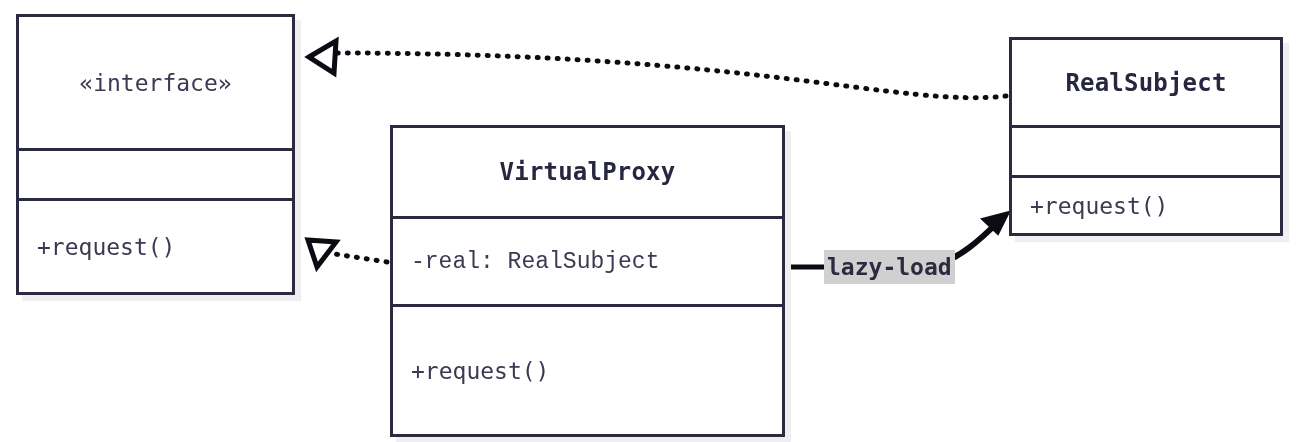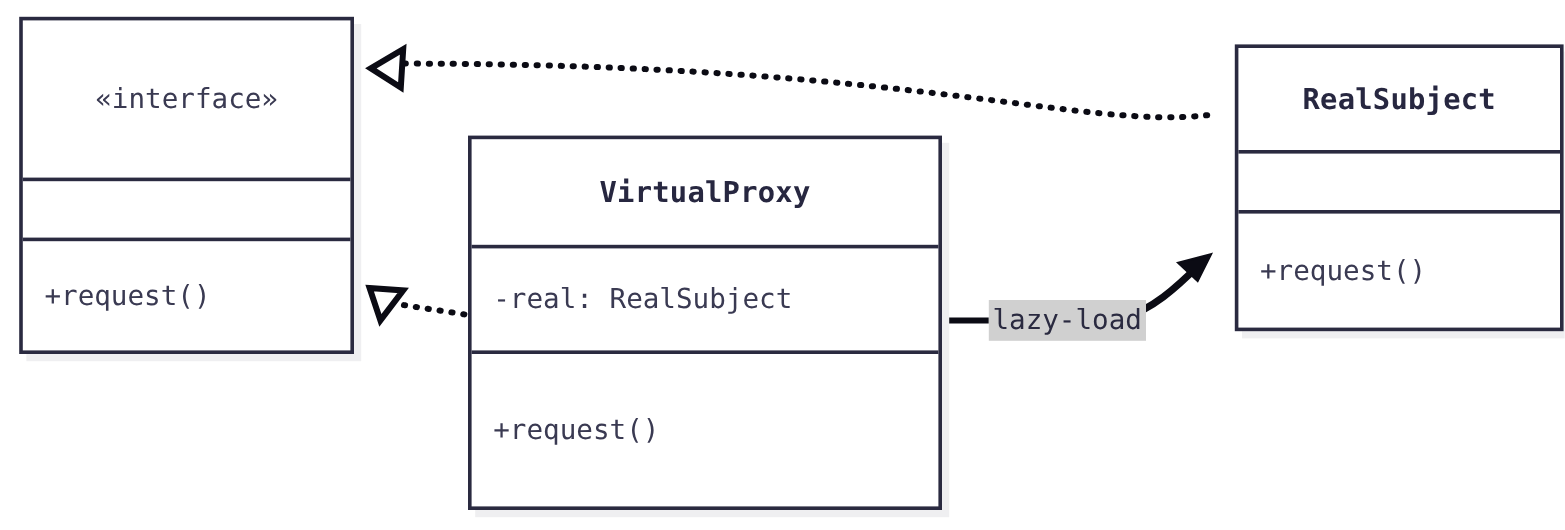--- a/index.html
+++ b/index.html
@@ -61,29 +61,29 @@
   }
   .member {
     color: #3A3A52;
     font-size: 23px;
     line-height: 34px;
     white-space: nowrap;
   }
 
   
   #box-subject     { left: 16px;   top: 14px;  width: 279px; height: 281px; }
-  #box-virtualproxy{ left: 390px;  top: 113px; width: 395px; height: 312px; }
-  #box-realsubject { left: 1009px; top: 37px;  width: 274px; height: 239px; margin-left: 20px; }
+  #box-virtualproxy{ left: 390px;  top: 125px; width: 395px; height: 312px; }
+  #box-realsubject { left: 1009px; top: 37px;  width: 274px; height: 199px; }
 
   #box-subject .c-head { height: 131px; }
   #box-subject .c-attr { height: 50px; }
   #box-subject .c-ops  { flex: 1 1 auto; }
 
   #box-virtualproxy .c-head { height: 88px; }
-  #box-virtualproxy .c-attr { height: 88px; }
+  #box-virtualproxy .c-attr { height: 88px; font-family: Liberation Mono, monospace; }
   #box-virtualproxy .c-ops  { flex: 1 1 auto; }
 
   #box-realsubject .c-head { height: 85px; }
   #box-realsubject .c-attr { height: 50px; }
   #box-realsubject .c-ops  { flex: 1 1 auto; }
 
   
   #connectors {
     position: absolute;
     left: 0;
@@ -98,21 +98,21 @@
   .edge-label {
     position: absolute;
     background: #D0D0D0;
     color: #2A2A40;
     font-size: 23px;
     line-height: 30px;
     padding: 2px 3px;
     white-space: nowrap;
     z-index: 4;
   }
-  #label-lazy-load { left: 824px; top: 250px; }
+  #label-lazy-load { left: 824px; top: 250px; font-weight: bold; }
 </style>
 </head>
 <body>
 
 <div id="canvas">
 
   <svg id="connectors" viewBox="0 0 1304 442" xmlns="http://www.w3.org/2000/svg">
 
     <g>
       <path d="M 1006 96 C 900 108 760 53 336 53" fill="none" stroke="#0B0B14" stroke-width="5" stroke-linecap="round" stroke-dasharray="1 9"></path>

